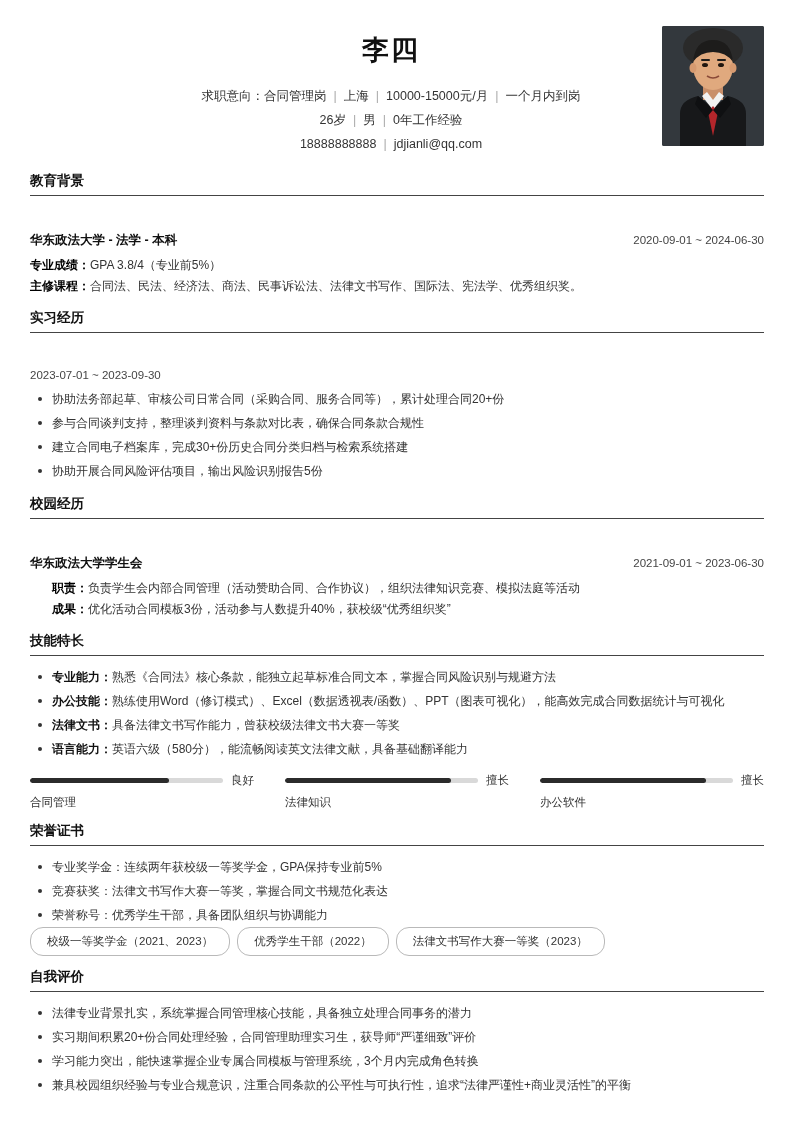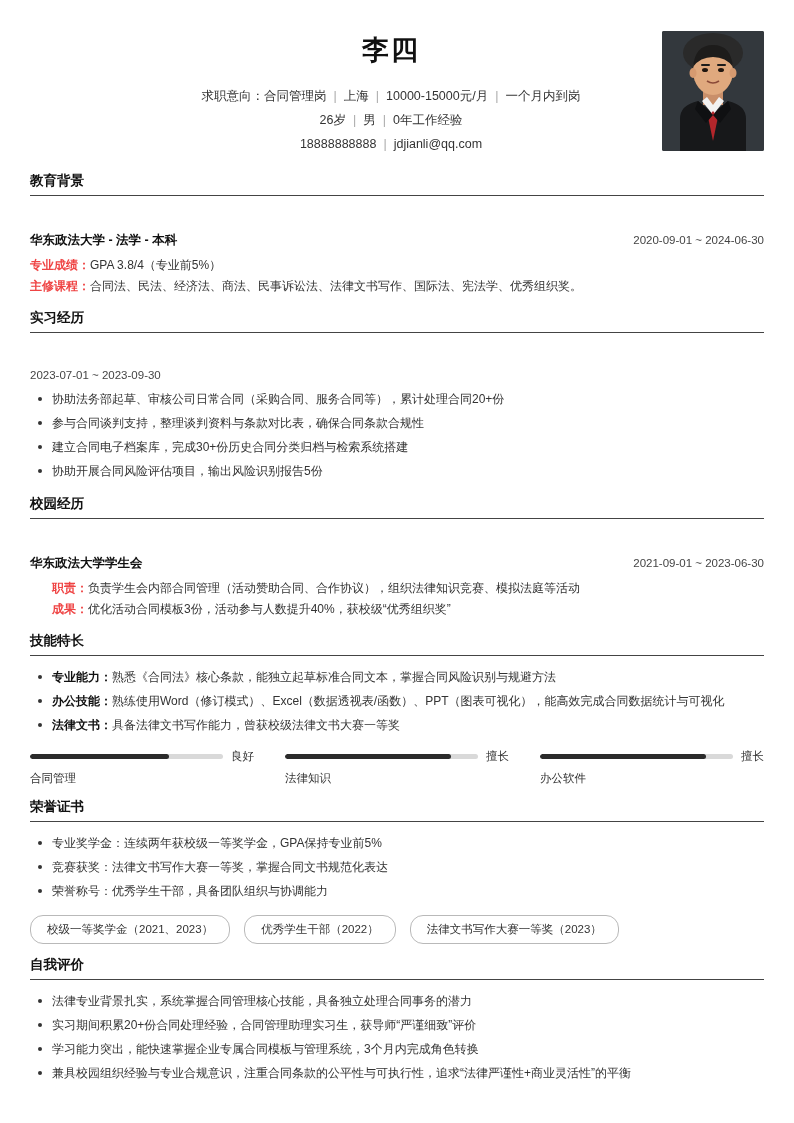--- a/index.html
+++ b/index.html
@@ -19,21 +19,21 @@
     box-sizing: border-box;
     padding: 26px 30px 10px 30px;
     position: relative;
     overflow: hidden;
     color: #222;
   }
 
   
   .header {
     display: flex;
-    align-items: center;
+    align-items: flex-start;
     justify-content: space-between;
     padding: 0 0 4px 0;
   }
   .header-main {
     flex: 1;
     text-align: center;
     padding-top: 6px;
     padding-left: 90px;
   }
   .name {
@@ -94,21 +94,21 @@
   .entry-title .sep { font-weight: normal; color:#333; }
   .entry-date {
     color: #444;
     font-size: 11.5px;
   }
   .kv {
     font-size: 12px;
     line-height: 21px;
     color: #333;
   }
-  .kv b { color: #ef4444; }
+  .kv b { color: #000000; }
 
   ul.bullets {
     margin: 2px 0 0 0;
     padding: 0;
     list-style: none;
   }
   ul.bullets li {
     font-size: 12px;
     line-height: 24px;
     color: #333;
@@ -162,22 +162,21 @@
   }
   .bar-name {
     font-size: 11.5px;
     color: #333;
     margin-top: 7px;
   }
 
   
   .tags {
     display: flex;
-    gap: 14px;
-    margin-top: 12px;
+    gap: 7px;
     flex-wrap: wrap;
   }
   .tag {
     border: 1px solid #b9b9b9;
     border-radius: 13px;
     padding: 6px 16px;
     font-size: 11.5px;
     color: #333;
     white-space: nowrap;
   }
@@ -281,20 +280,21 @@
       </div>
     </div>
   </div>
 
   <div class="section">
     <div class="section-title">技能特长</div>
     <ul class="bullets">
       <li><b>专业能力：</b><span>熟悉《合同法》核心条款，能独立起草标准合同文本，掌握合同风险识别与规避方法</span></li>
       <li><b>办公技能：</b><span>熟练使用Word（修订模式）、Excel（数据透视表/函数）、PPT（图表可视化），能高效完成合同数据统计与可视化</span></li>
       <li><b>法律文书：</b><span>具备法律文书写作能力，曾获校级法律文书大赛一等奖</span></li>
+      <li><b>语言能力：</b><span>英语六级（580分），能流畅阅读英文法律文献，具备基础翻译能力</span></li>
     </ul>
 
     <div class="skillbars">
       <div class="skillbar">
         <div class="bar-row">
           <div class="bar-track">
               <div class="bar-fill" id="bf0" style="width: 72%;"></div>
             </div>
           <div class="bar-level">良好</div>
         </div>

